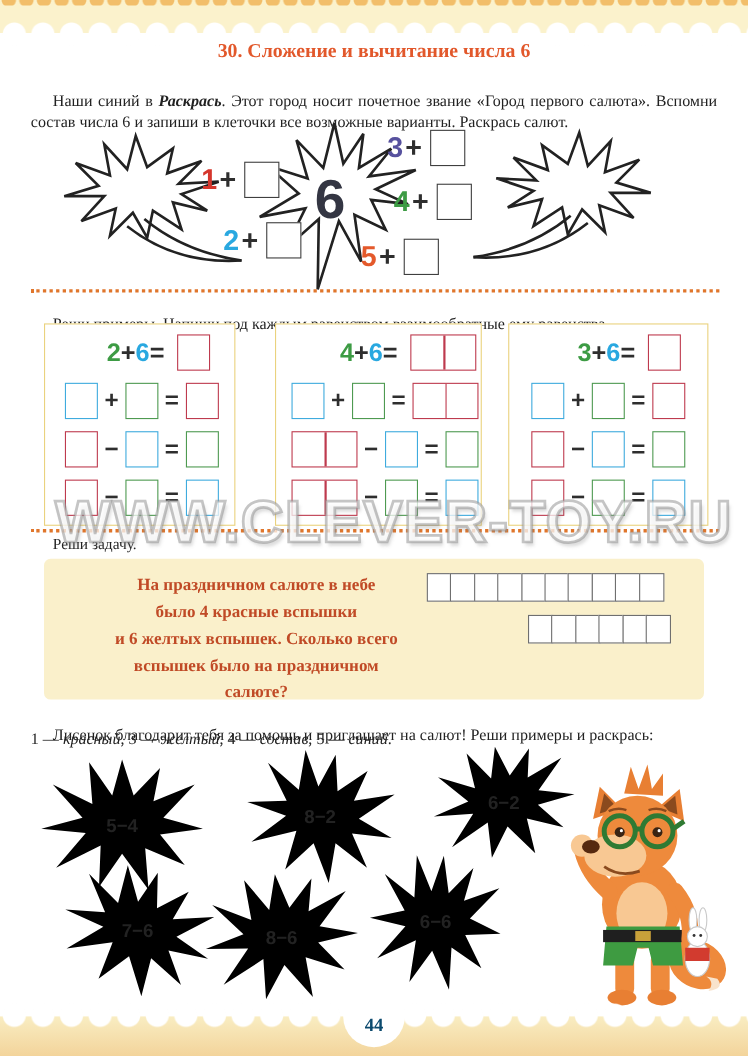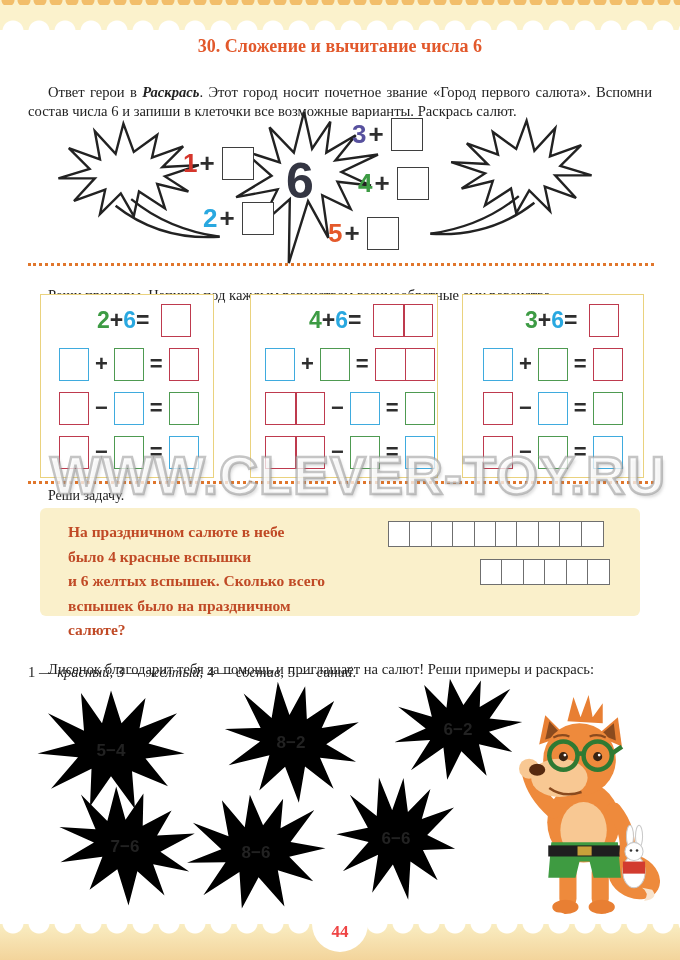--- a/index.html
+++ b/index.html
@@ -15,21 +15,21 @@
   .scallop-top{left:0;top:20px;width:680px;height:22px;
     background-image:radial-gradient(circle at 13px 11px, #fff 10px, rgba(255,255,255,0) 11px);
     background-size:26px 22px;}
   .band-bottom{left:0;top:924px;width:680px;height:36px;
     background:linear-gradient(var(--band-grad-a), var(--band-grad-b));}
   .scallop-bottom{left:0;top:912px;width:680px;height:22px;
     background-image:radial-gradient(circle at 13px 11px, #fff 10px, rgba(255,255,255,0) 11px);
     background-size:26px 22px;}
   .page-notch{left:312px;top:896px;width:56px;height:56px;background:#fff;border-radius:50%;}
   .page-number{left:0;top:922px;width:680px;text-align:center;
-    font:bold 17px "Liberation Serif", serif;color:#ef4444;}
+    font:bold 17px "Liberation Serif", serif;color:#0c4a6e;}
 
   
   .title{left:0;top:36px;width:680px;text-align:center;
     font:bold 18px "Liberation Serif", serif;color:var(--title);}
   .para{left:28px;width:624px;font-size:14.6px;line-height:19px;text-align:justify;}
   .intro{top:68px;text-indent:20px;}
   .instruction{top:271px;text-indent:20px;}
   .task-heading{left:48px;top:488px;font-size:14px;}
   .coloring1{top:645px;text-indent:20px;}
   .coloring2{left:28px;top:664px;font-size:14.6px;}
@@ -66,22 +66,22 @@
     background:var(--cell-red);}
   .hdr .cell,.hdr .cell2{margin-left:12px;}
 
   
   .watermark{left:0;top:444px;width:680px;text-align:center;
     font:bold 54px "Liberation Sans", sans-serif;letter-spacing:1px;
     color:rgba(255,255,255,0.72);-webkit-text-stroke:2.5px rgba(150,150,150,0.55);
     text-shadow:2px 3px 3px rgba(120,120,120,0.25);pointer-events:none;z-index:30;padding-left:18px;}
 
   
-  .problem-box{left:40px;top:508px;width:600px;height:108px;background:var(--problem-bg);
-    border-radius:6px;}
+  .problem-box{left:40px;top:508px;width:600px;height:128px;background:var(--problem-bg);
+    border-radius:6px;text-align:center;}
   .problem-text{left:28px;top:12px;width:330px;font:bold 15.5px "Liberation Serif", serif;
     line-height:24.5px;color:var(--problem-text);white-space:pre-line;}
   .grid-row{display:flex;}
   .gcell{width:23px;height:26px;background:#fff;border:1.6px solid var(--grid-border);
     box-sizing:border-box;margin-left:-1.6px;}
   .gcell:first-child{margin-left:0;}
   .acell{width:24px;height:28px;background:#fff;border:1.6px solid var(--grid-border);
     box-sizing:border-box;margin-left:-1.6px;}
   .acell:first-child{margin-left:0;}
   .answer-row{left:0;top:90px;width:580px;display:flex;align-items:center;justify-content:flex-end;}
@@ -101,21 +101,21 @@
   <defs>
     <polygon id="starP" points="50,2 57,28 73,8 69,32 94,20 75,44 99,52 73,56 88,78 64,66 66,96 50,70 36,94 37,64 10,80 28,55 1,52 26,44 8,20 32,34 30,4 44,28"></polygon>
   </defs>
 </svg>
 
 <div class="abs band-top"></div>
 <div class="abs band-top-edge"></div>
 <div class="abs scallop-top"></div>
 
 <div class="abs title">30. Сложение и вычитание числа 6</div>
-<p class="abs para intro"><span>Ответ герои в </span><span class="city">Раскрась</span><span>. Этот город носит почетное звание «Город первого салюта». Вспомни состав числа 6 и запиши в клеточки все возможные варианты. Раскрась салют.</span></p>
+<p class="abs para intro"><span>Наши синий в </span><span class="city">Раскрась</span><span>. Этот город носит почетное звание «Город первого салюта». Вспомни состав числа 6 и запиши в клеточки все возможные варианты. Раскрась салют.</span></p>
 
 <svg class="abs fw-svg" style="left:48px;top:118px;width:182px;height:132px" viewBox="0 0 140 140" preserveAspectRatio="none">
   <polygon points="58,6 66,36 84,18 80,42 104,30 88,52 116,50 90,62 108,78 84,70 90,96 70,78 66,104 56,80 40,102 44,76 20,88 36,64 8,64 32,54 16,32 40,44 36,14 52,38"></polygon>
   <path class="tail" d="M64,86 Q92,118 132,126"></path>
   <path class="tail" d="M52,93 Q86,130 132,126"></path>
 </svg>
 <svg class="abs fw-svg" style="left:228px;top:110px;width:152px;height:155px" viewBox="0 0 150 160" preserveAspectRatio="none">
   <polygon points="75,2 83,40 101,12 97,44 126,26 106,52 148,46 112,64 141,78 108,74 121,102 93,88 99,132 79,94 60,158 61,92 31,120 49,82 8,90 43,68 15,42 51,54 41,18 65,44"></polygon>
 </svg>
 <svg class="abs fw-svg" style="left:420px;top:115px;width:182px;height:132px;transform:scaleX(-1)" viewBox="0 0 140 140" preserveAspectRatio="none">

